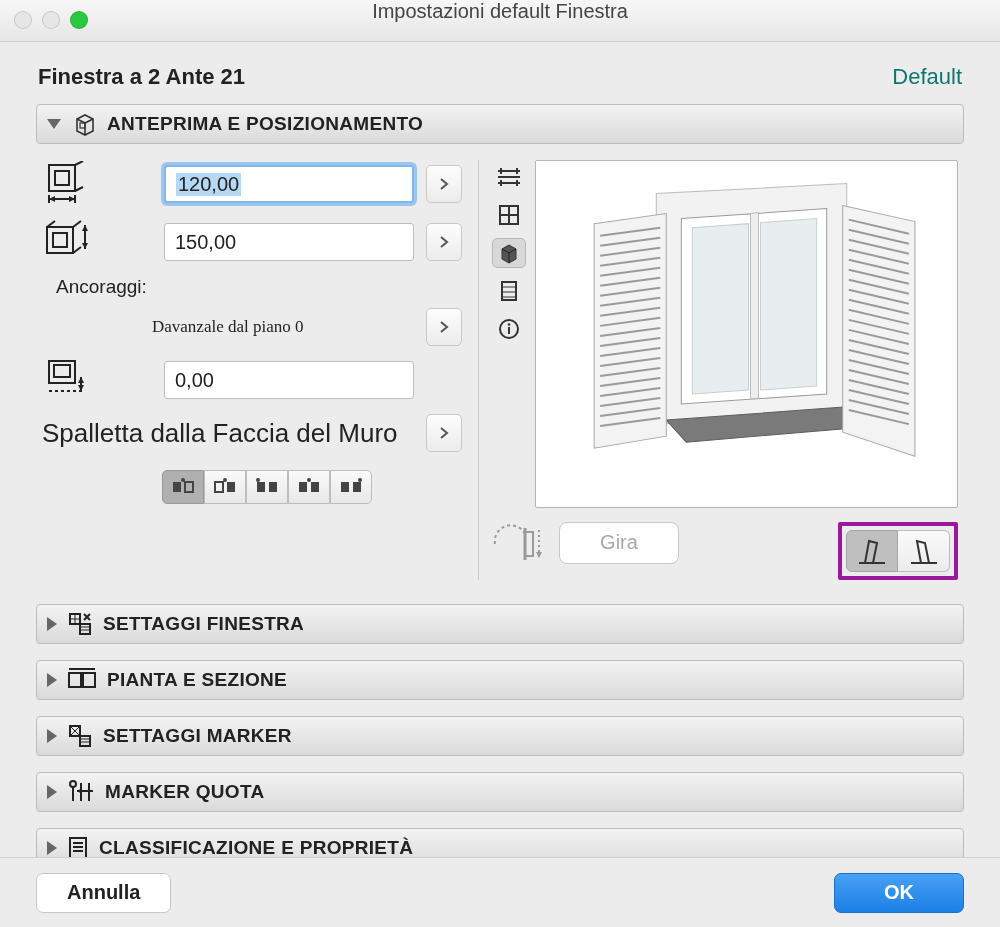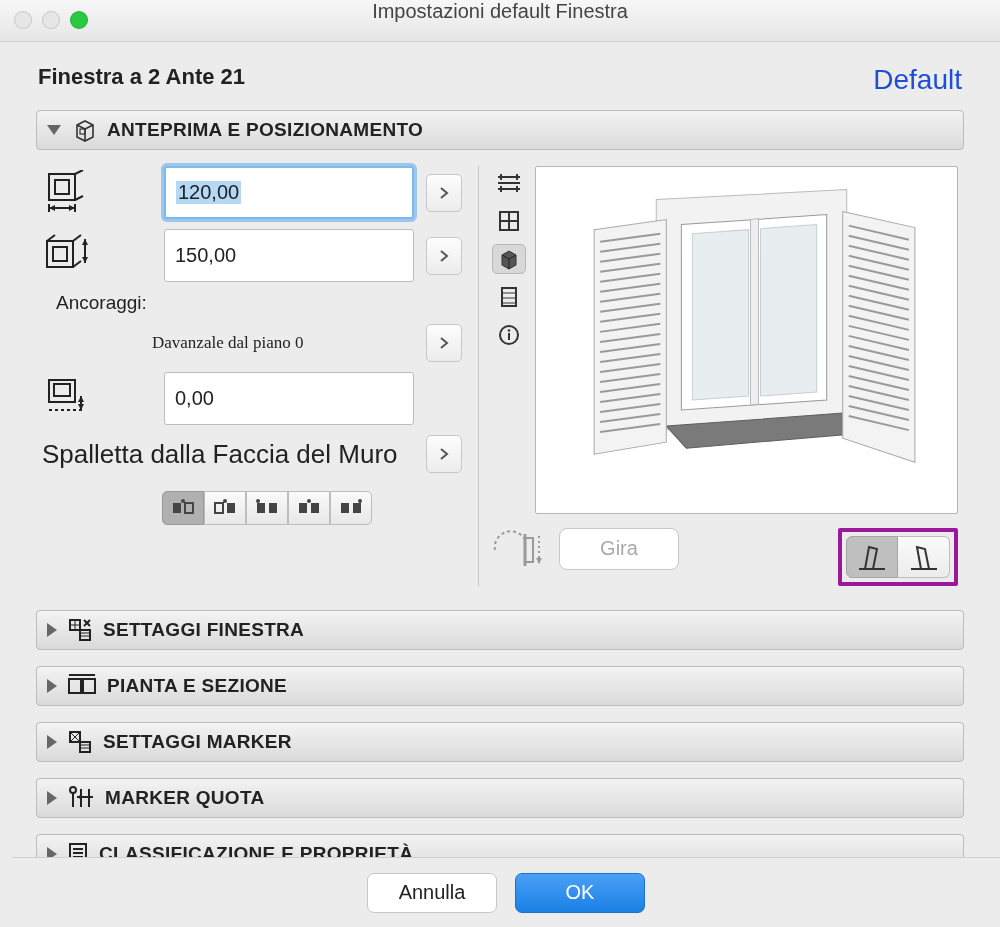--- a/index.html
+++ b/index.html
@@ -35,21 +35,21 @@
     display:flex;align-items:flex-start;justify-content:center;
   }
   .traffic{position:absolute;left:14px;top:11px;display:flex;gap:10px;}
   .dot{width:18px;height:18px;border-radius:50%;box-shadow:inset 0 0 0 1px rgba(0,0,0,.1);}
   .dot.g{background:#28c840;}
   .dot.dim{background:#e6e6e6;box-shadow:inset 0 0 0 1px #c9c9c9;}
   .titlebar .title{font-size:20px;color:#444;}
   
   .subbar{display:flex;justify-content:space-between;padding:22px 38px 14px 38px;}
   .subbar .name{font-weight:700;font-size:22px;}
-  .subbar .def{font-size:28px;color:#1d4ed8;}
+  .subbar .def{font-size:22px;color:#0f766e;}
   
   .content{padding:0 36px;}
   
   .acc{
     height:40px;
     background:linear-gradient(var(--panel-grad-top),var(--panel-grad-bot));
     border:1px solid var(--border);
     border-radius:4px;
     display:flex;align-items:center;
     padding:16px 10px;
@@ -69,21 +69,21 @@
     gap:0;
   }
   .col-l{flex:0 0 430px;display:flex;flex-direction:column;gap:10px;padding-right:10px;}
   .sep-v{width:1px;background:#c8c8c8;margin:0 10px 0 6px;}
   .col-r{flex:1;display:flex;gap:6px;}
   .row{display:flex;align-items:center;gap:12px;}
   .dim-icon{width:48px;height:48px;flex:0 0 auto;display:flex;align-items:center;justify-content:center;}
   .label-indent{padding-left:14px;font-size:19px;}
   .field{
     flex:1;
-    height:53px;
+    height:38px;
     border:1px solid var(--input-border);
     border-radius:3px;
     background:#fff;
     padding:0 10px;
     font-size:20px;
     display:flex;align-items:center;
   }
   .field.sel{
     border:2px solid var(--focus);
     box-shadow:0 0 0 3px var(--focus-glow);
@@ -129,24 +129,24 @@
   .pb{
     width:52px;height:42px;border:1px solid #bdbdbd;
     display:flex;align-items:center;justify-content:center;
     background:linear-gradient(#fafafa,#ececec);
   }
   .pb:first-child{border-radius:6px 0 0 6px;}
   .pb:last-child{border-radius:0 6px 6px 0;border-left:none;}
   .pb.on{background:#bfbfbf;border-color:#a5a5a5;}
   
   .footer{
-    position:absolute;left:12px;right:0;bottom:0;
+    position:absolute;left:0;right:0;bottom:0;
     height:70px;border-top:1px solid #d0d0d0;
-    display:flex;align-items:center;justify-content:center;gap:18px;
-    padding:0 36px;background:var(--bg);
+    display:flex;align-items:center;justify-content:space-between;gap:18px;
+    padding:0 36px;background:var(--bg);font-weight:bold;
   }
   .btn{
     height:40px;padding:0 30px;border-radius:7px;font-size:20px;
     display:flex;align-items:center;justify-content:center;min-width:130px;
   }
   .btn.cancel{background:#fff;border:1px solid var(--btn-border);color:#222;}
   .btn.ok{background:linear-gradient(#4aa0f5,var(--blue));color:#fff;border:1px solid #1a70cc;}
   
   .sections{margin-top:6px;display:flex;flex-direction:column;gap:8px;}
   

